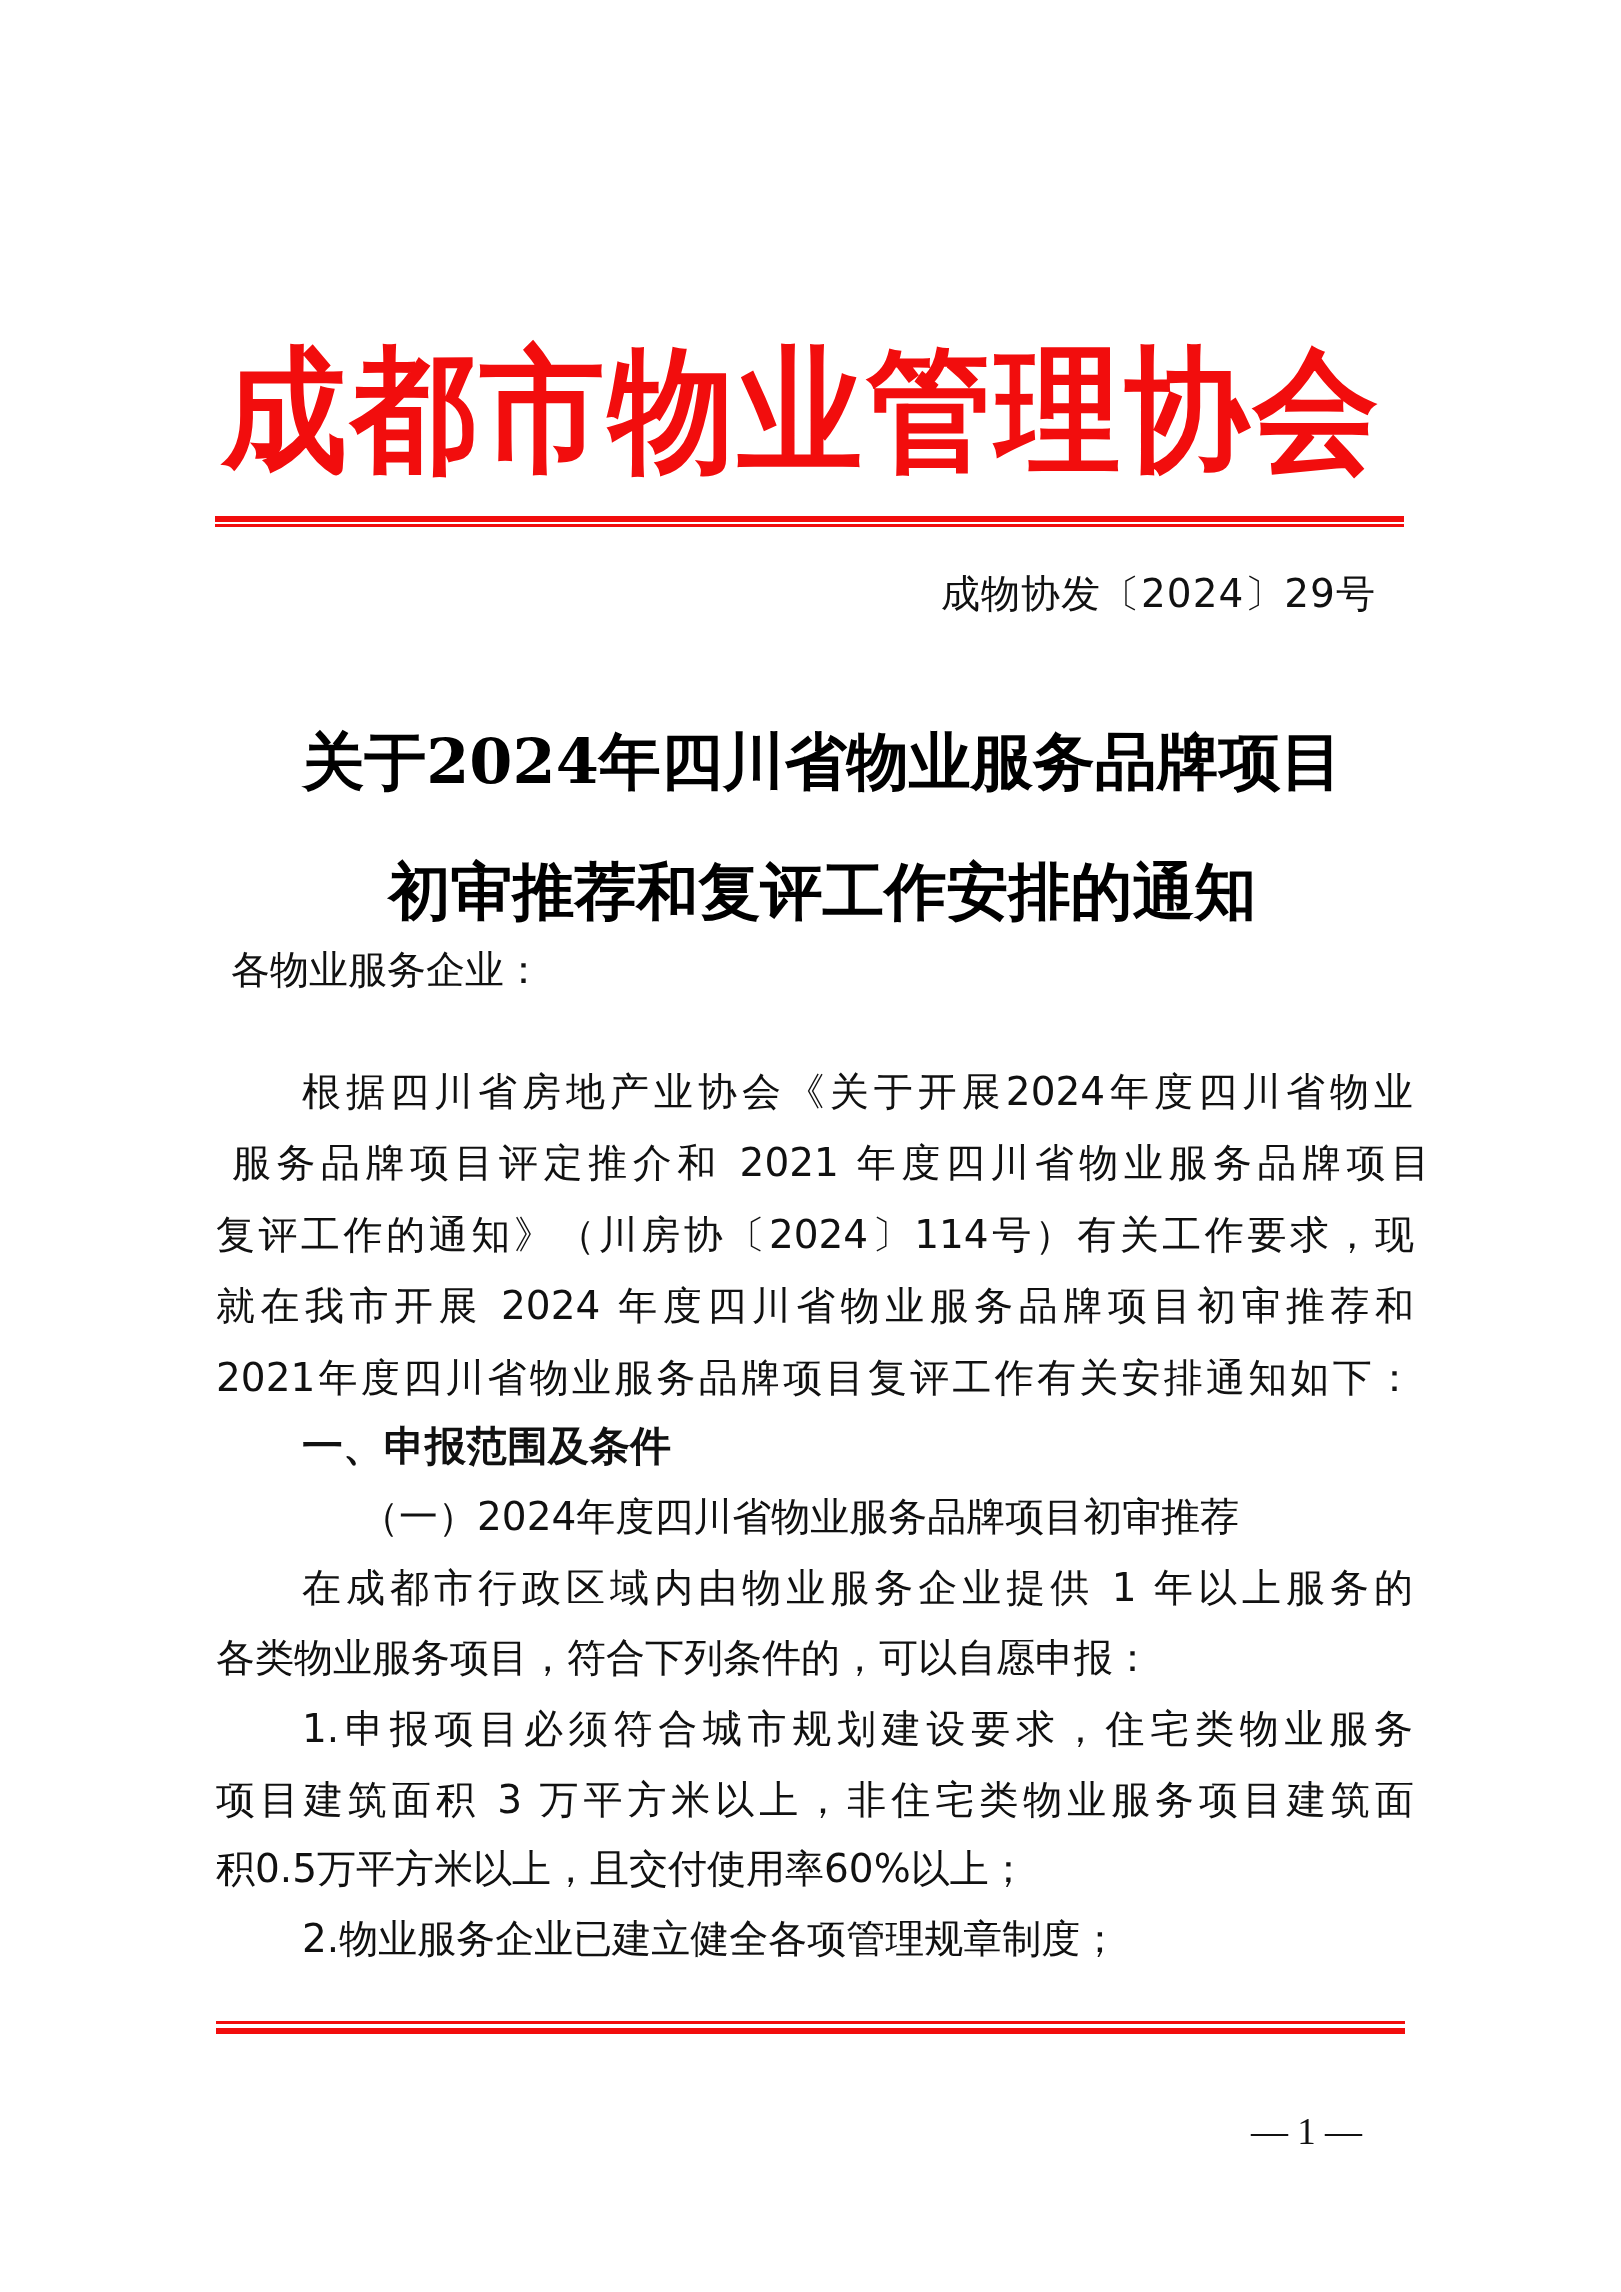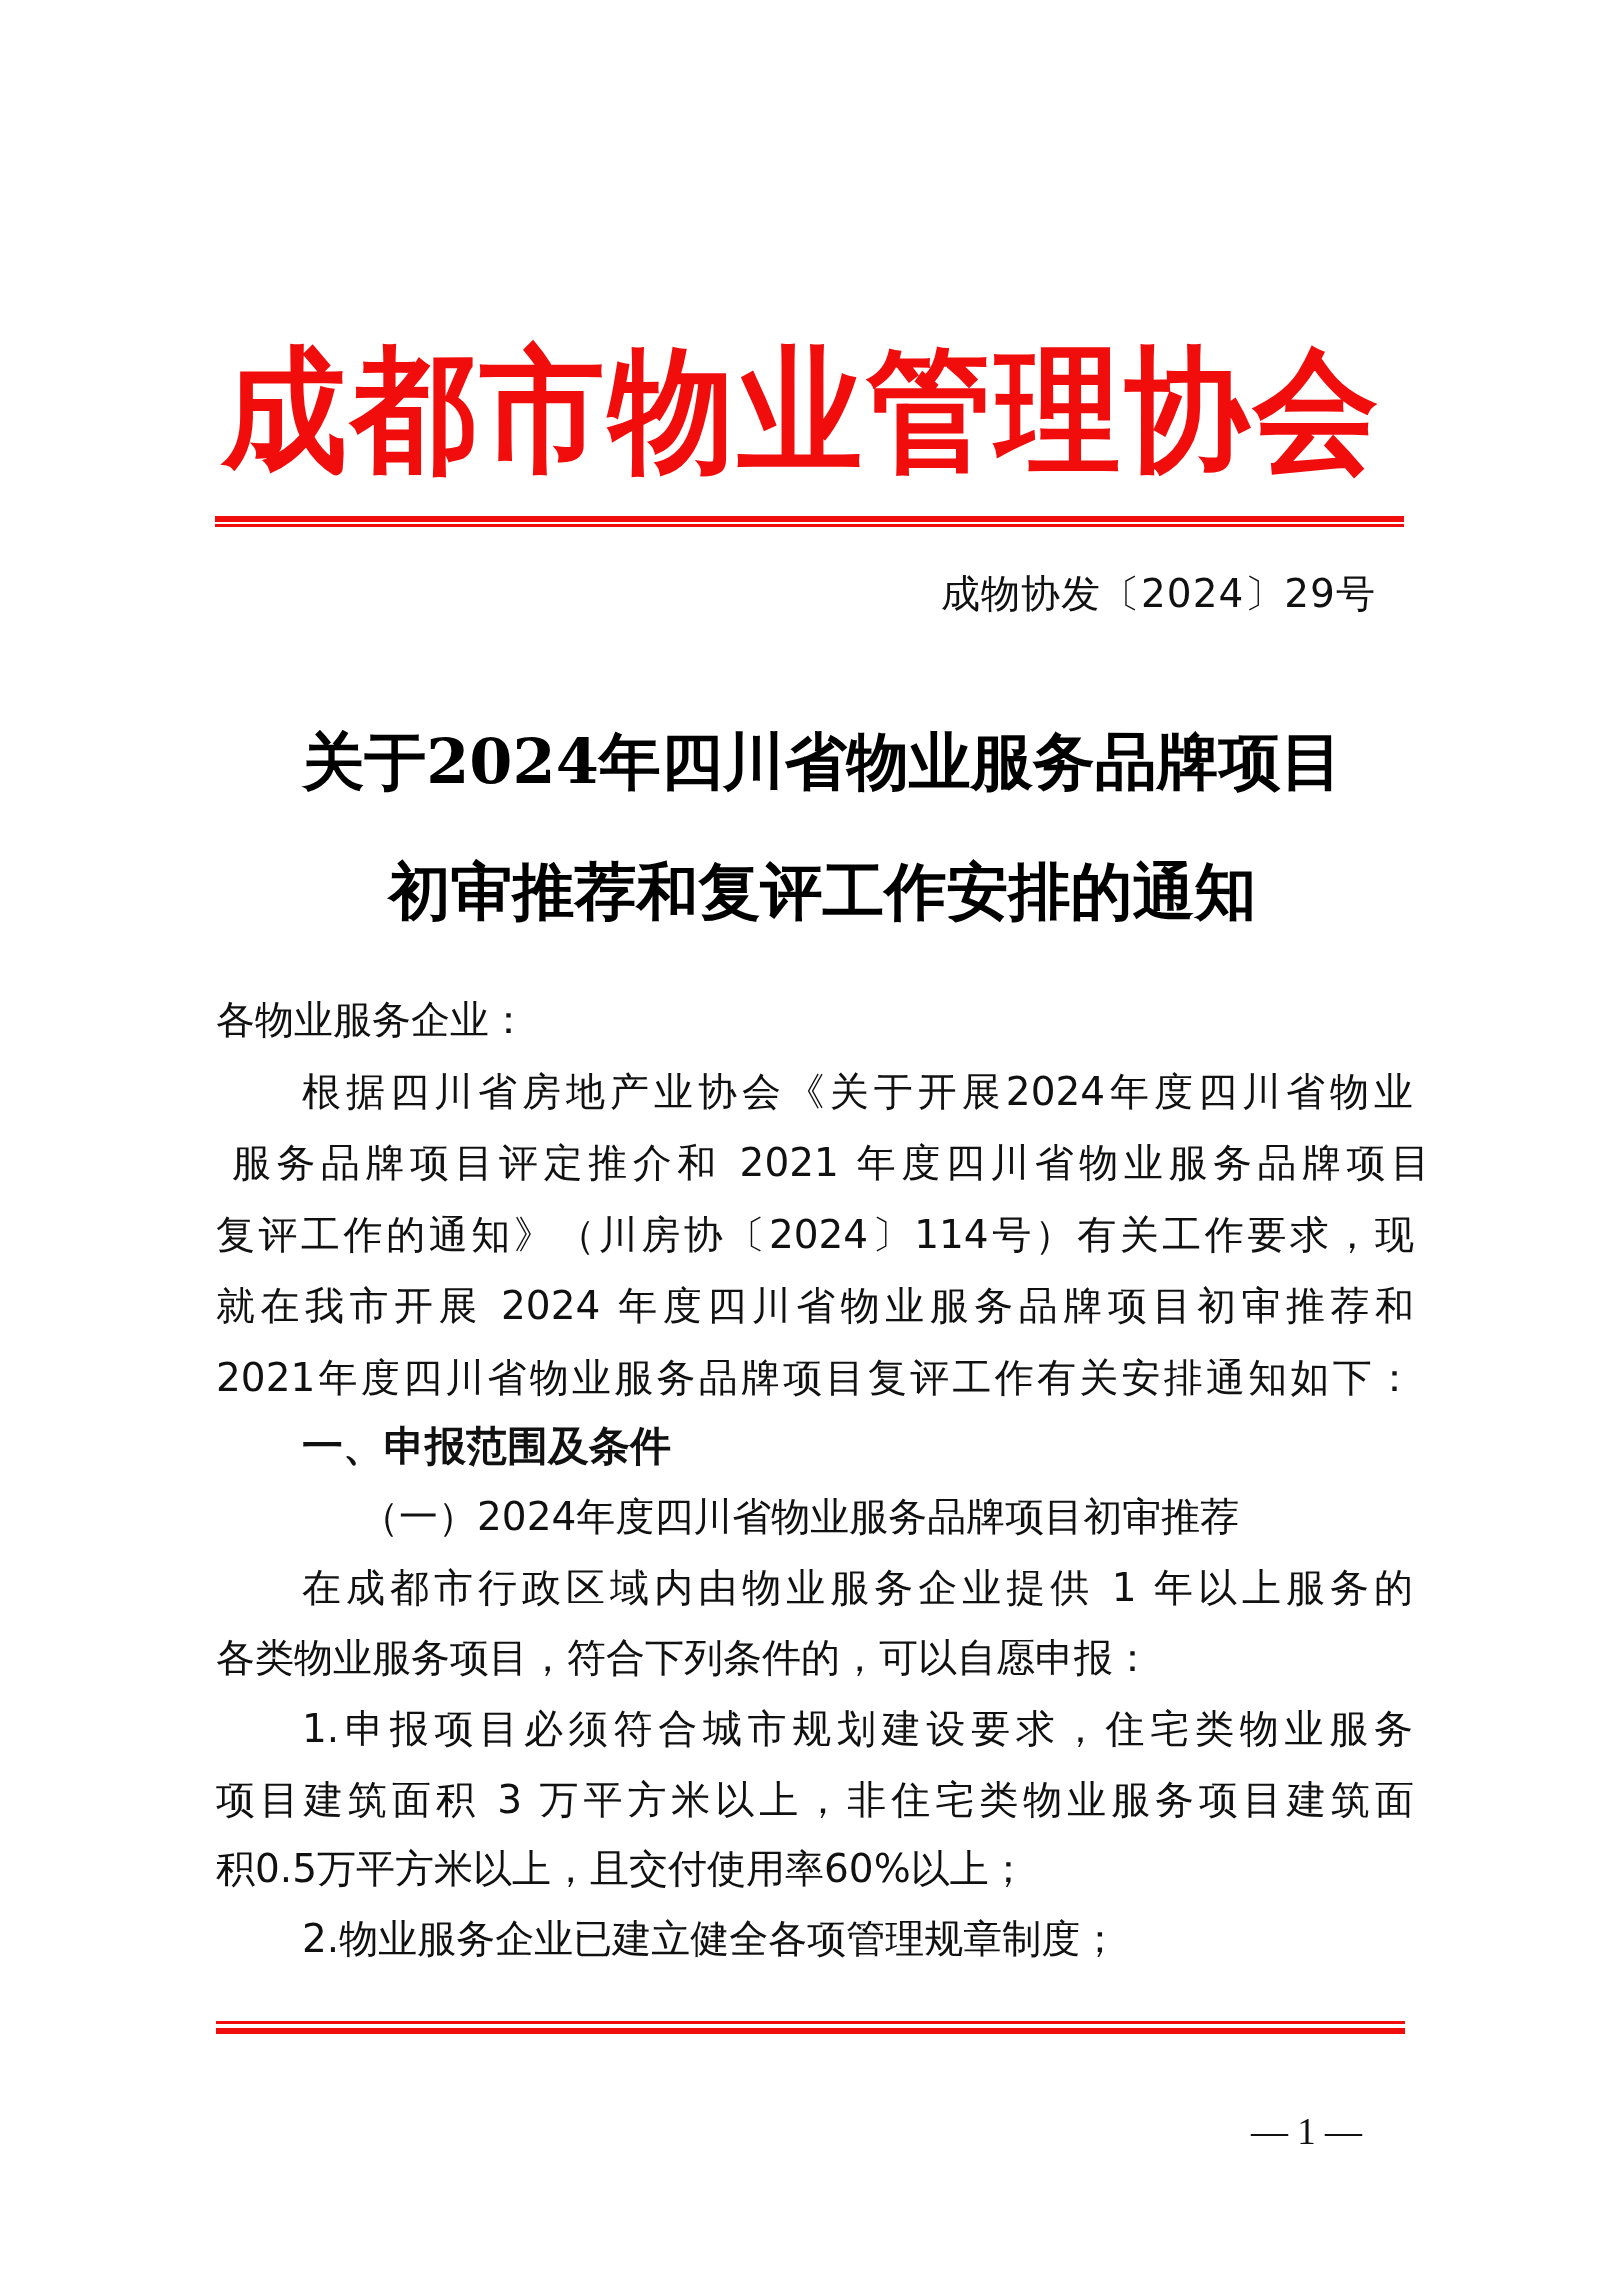--- a/index.html
+++ b/index.html
@@ -45,21 +45,21 @@
   <div class="masthead">成都市物业管理协会</div>
 
   <div class="rule" style="left:215px; top:516px; width:1189px; height:5.9px;"></div>
   <div class="rule" style="left:215px; top:524px; width:1189px; height:2.9px;"></div>
 
   <div class="docno">成物协发〔2024〕29号</div>
 
   <div class="title" style="top:730px;">关于2024年四川省物业服务品牌项目</div>
   <div class="title" style="top:865px;font-family:Liberation Mono, monospace;">初审推荐和复评工作安排的通知</div>
 
-  <div class="line" style="top:990px;">各物业服务企业：</div>
+  <div class="line" style="top:940px;margin-left:15px;">各物业服务企业：</div>
 
   <div class="line indent justify" style="top:1062px;">根据四川省房地产业协会《关于开展2024年度四川省物业</div>
   <div class="line justify" style="top:1133px;margin-left:16px;">服务品牌项目评定推介和 2021 年度四川省物业服务品牌项目</div>
   <div class="line justify" style="top:1205px;">复评工作的通知》（川房协〔2024〕114号）有关工作要求，现</div>
   <div class="line justify" style="top:1276px;">就在我市开展 2024 年度四川省物业服务品牌项目初审推荐和</div>
   <div class="line justify" style="top:1348px;">2021年度四川省物业服务品牌项目复评工作有关安排通知如下：</div>
 
   <div class="line h1" style="top:1417px;">一、申报范围及条件</div>
   <div class="line h2" style="top:1487px;margin-left:40px;">（一）2024年度四川省物业服务品牌项目初审推荐</div>
 

